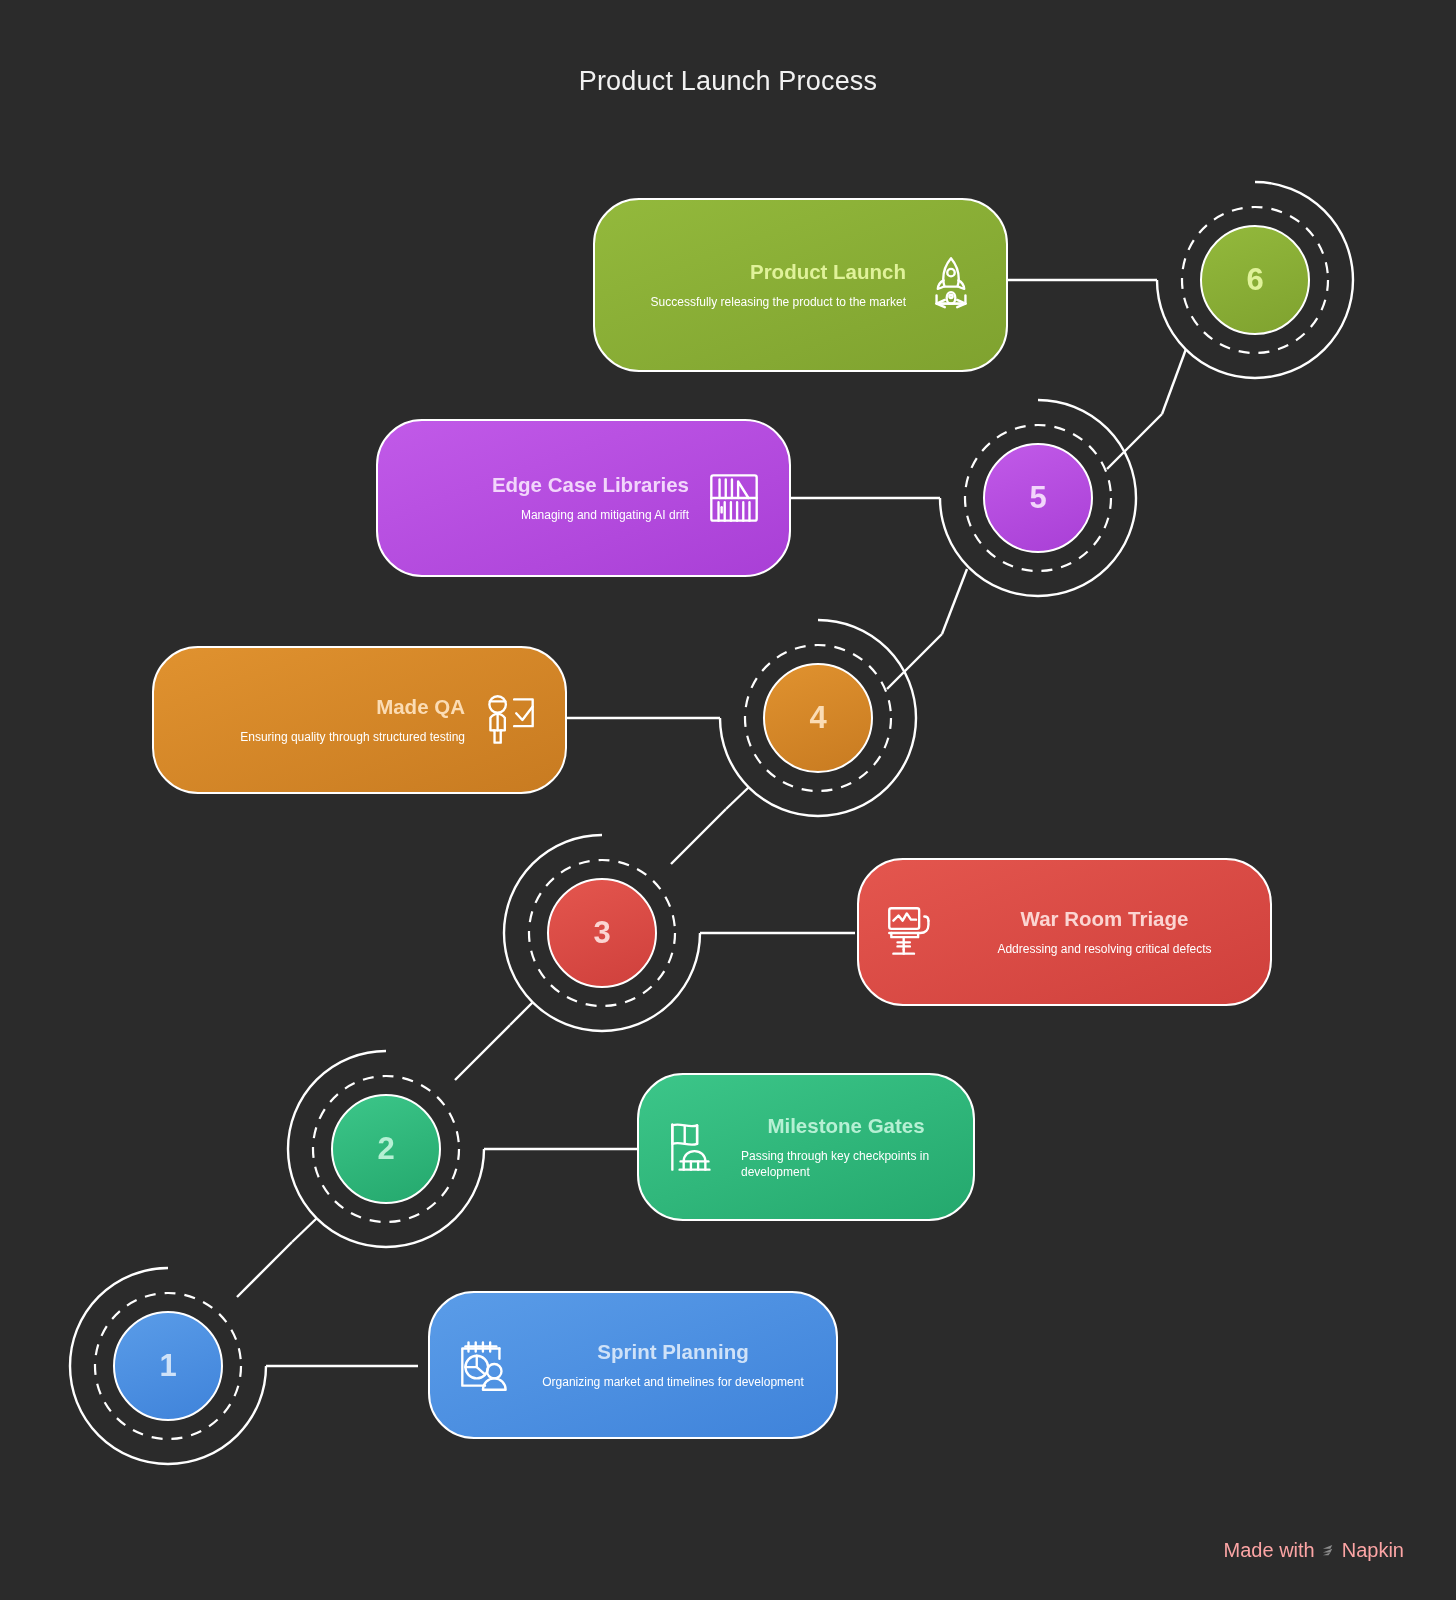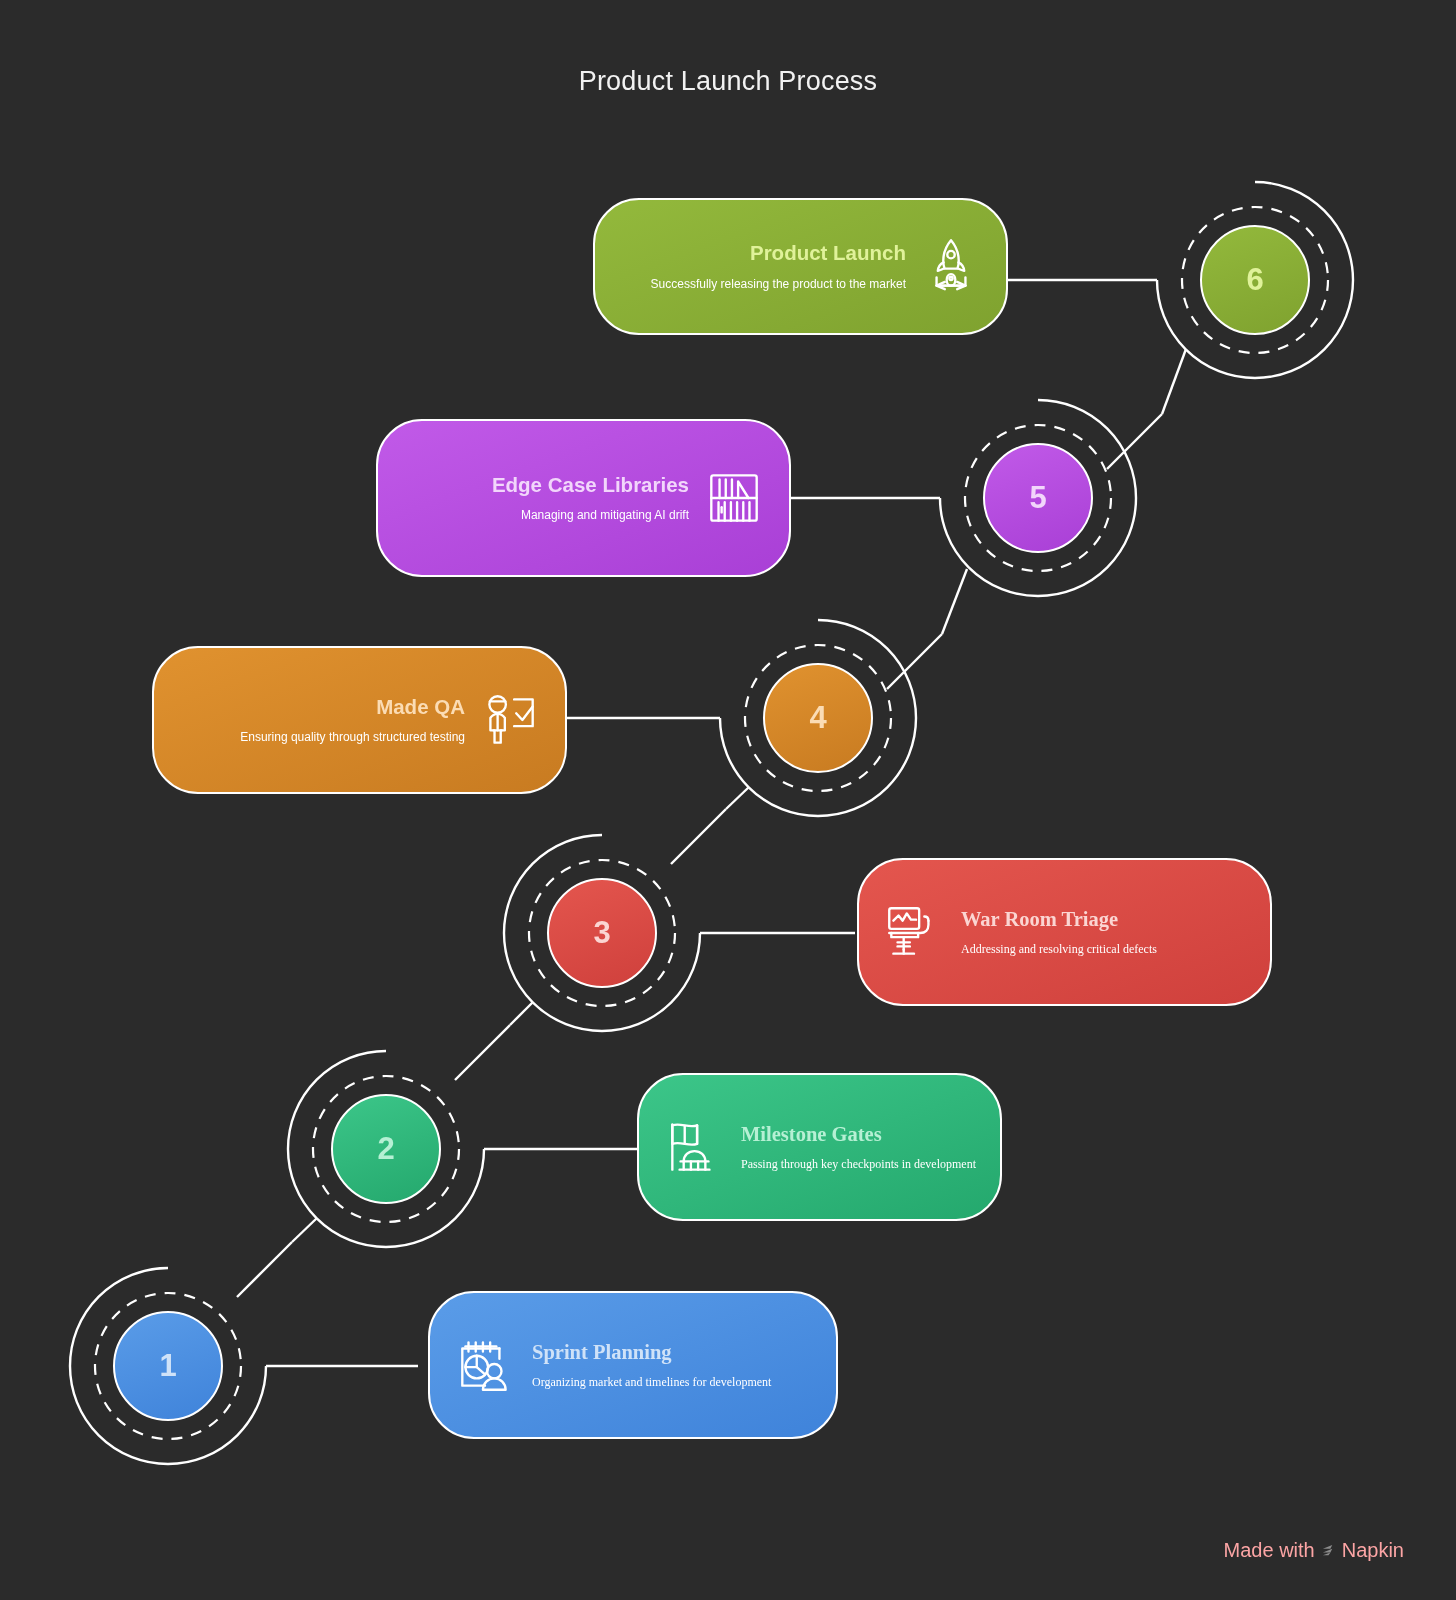--- a/index.html
+++ b/index.html
@@ -39,21 +39,21 @@
     border: 2px solid #ffffff;
     border-radius: 46px;
     display: flex; align-items: center;
     padding: 0 22px;
     overflow: hidden;
   }
   .card.icon-right { flex-direction: row; }
   .card.icon-left  { flex-direction: row; }
   .card .txt { display: flex; flex-direction: column; flex: 1 1 auto; }
   .card.icon-right .txt { align-items: flex-end; text-align: right; padding-right: 12px; }
-  .card.icon-left  .txt { align-items: flex-start; text-align: left; padding-left: 14px; font-family: Liberation Serif, serif; }
+  .card.icon-left  .txt { align-items: center; text-align: left; padding-left: 14px; }
   .card .ttl { font-size: 20.5px; font-weight: bold; line-height: 1.2; margin-bottom: 10px; }
   .card .sub { font-size: 12px; color: #ffffff; line-height: 1.34; }
   .card .ico { flex: 0 0 auto; width: 66px; height: 66px; display: block; }
 
   .wm {
     position: absolute; right: 52px; bottom: 38px;
     display: flex; align-items: center; gap: 6px;
     font-size: 20px; color: #fca5a5;
   }
   .wm svg { display: block; }
@@ -98,21 +98,21 @@
     <g stroke-dasharray="11 9" stroke-width="2.2">
       <circle cx="168" cy="1366" r="73"></circle>
       <circle cx="386" cy="1149" r="73"></circle>
       <circle cx="602" cy="933" r="73"></circle>
       <circle cx="818" cy="718" r="73"></circle>
       <circle cx="1038" cy="498" r="73"></circle>
       <circle cx="1255" cy="280" r="73"></circle>
     </g>
   </svg>
 
-  <div class="card icon-right" style="left:593px; top:198px; width:415px; height:137px;
+  <div class="card icon-right" style="left:593px; top:198px; width:415px; height:174px;
               background:linear-gradient(160deg,#93b93c 0%,#7fa22f 100%);">
     <div class="txt">
       <div class="ttl" style="color:#e0f29a;">Product Launch</div>
       <div class="sub">Successfully releasing the product to the market</div>
     </div>
     <svg class="ico" viewBox="0 0 64 64" fill="none" stroke="#ffffff" stroke-width="2.3" stroke-linecap="round" stroke-linejoin="round">
       <path d="M32 6c5 6 7.5 13 7.5 20 0 3-.5 5.5-1.3 7.6H25.8c-.8-2.1-1.3-4.6-1.3-7.6C24.5 19 27 12 32 6z"></path>
       <circle cx="32" cy="20" r="3.6"></circle>
       <path d="M24.8 27.5c-3 1.4-5.2 4.4-5.6 8.2 2.5-.6 4.3-1.3 5.9-2.2"></path>
       <path d="M39.2 27.5c3 1.4 5.2 4.4 5.6 8.2-2.5-.6-4.3-1.3-5.9-2.2"></path>
@@ -193,21 +193,21 @@
       <div class="ttl" style="color:#fbd5d2;">War Room Triage</div>
       <div class="sub">Addressing and resolving critical defects</div>
     </div>
   </div>
   <div class="node" style="left:504px; top:835px;">
     <div class="disc" style="background:linear-gradient(160deg,#e4564e,#cf403c); color:#fbd5d2;">
       <span>3</span>
     </div>
   </div>
 
-  <div class="card icon-left" style="left:637px; top:1073px; width:365px; height:148px;
+  <div class="card icon-left" style="left:637px; top:1073px; width:338px; height:148px;
               background:linear-gradient(160deg,#3cc689 0%,#24a86d 100%);">
     <svg class="ico" viewBox="0 0 64 64" fill="none" stroke="#ffffff" stroke-width="2.3" stroke-linecap="round" stroke-linejoin="round">
       <path d="M11 10v44"></path>
       <path d="M11 11c8-3 16 3 24 0v18c-8 3-16-3-24 0z"></path>
       <path d="M23 11.5v17"></path>
       <path d="M35 11v18"></path>
       <path d="M22 46c0-6 4.7-10 10.5-10S43 40 43 46"></path>
       <path d="M19 46h27"></path>
       <path d="M22 46v8 M29 46v8 M36 46v8 M43 46v8"></path>
       <path d="M18 54h29"></path>

